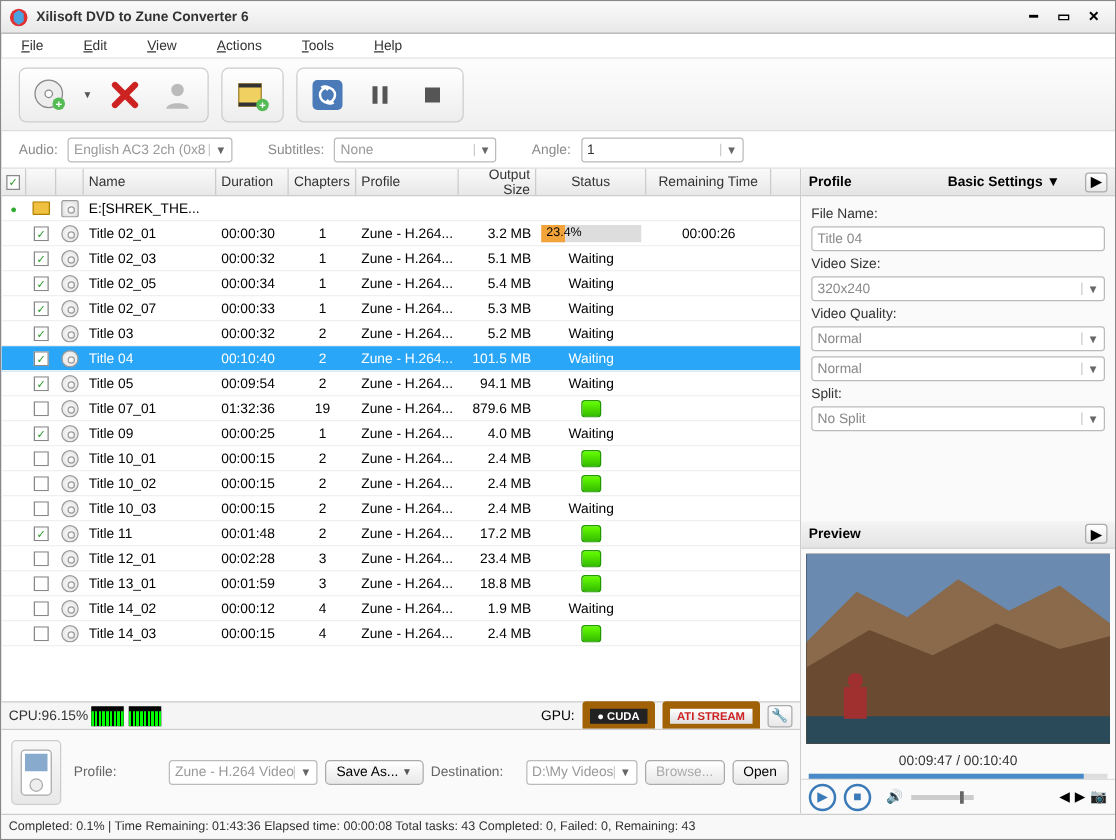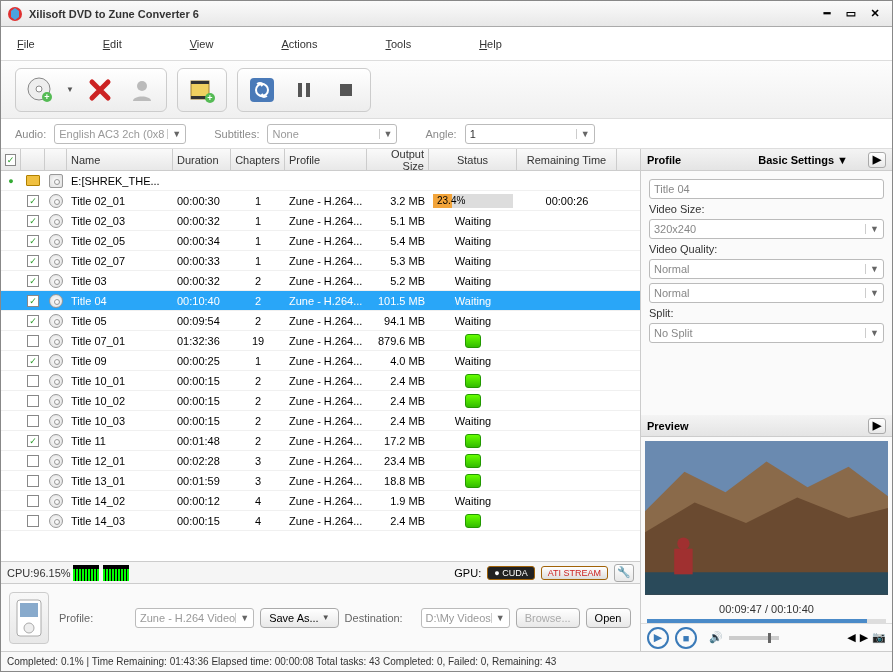--- a/index.html
+++ b/index.html
@@ -2,21 +2,21 @@
 <html><head>
 <meta charset="utf-8">
 <style>
 * { box-sizing: border-box; margin: 0; padding: 0; }
 body { font-family: Tahoma, Arial, sans-serif; font-size: 11px; background: #fff; width: 893px; height: 672px; overflow: hidden; display: flex; flex-direction: column; border: 1px solid #888; }
 .titlebar { height: 26px; background: linear-gradient(#fbfbfb,#e8e8e8); border-bottom: 1px solid #aaa; display: flex; align-items: center; padding: 0 6px; }
 .titlebar .logo { width: 16px; height: 16px; margin-right: 6px; }
 .titlebar .title { font-weight: bold; flex: 1; color: #333; }
 .titlebar .winbtns { display: flex; gap: 2px; }
 .titlebar .winbtn { width: 22px; height: 18px; display: flex; align-items: center; justify-content: center; font-weight: bold; cursor: pointer; }
-.menubar { height: 34px; display: flex; align-items: center; padding: 0 16px; gap: 68px; color: #333; border-bottom: 1px solid #ddd; }
+.menubar { height: 20px; display: flex; align-items: center; padding: 0 16px; gap: 32px; color: #333; border-bottom: 1px solid #ddd; }
 .menubar .mitem { cursor: pointer; }
 .menubar .mitem u { text-decoration: underline; }
 .toolbar { height: 58px; display: flex; align-items: center; padding: 6px 14px; gap: 10px; border-bottom: 1px solid #ddd; background: linear-gradient(#fdfdfd,#f0f0f0); }
 .btngrp { display: flex; border: 1px solid #ccc; border-radius: 6px; background: linear-gradient(#fff,#ededed); padding: 4px 8px; gap: 10px; align-items: center; height: 44px; }
 .tbtn { width: 32px; height: 32px; display: flex; align-items: center; justify-content: center; cursor: pointer; }
 .optrow { height: 30px; display: flex; align-items: center; padding: 0 14px; gap: 8px; border-bottom: 1px solid #ddd; }
 .optrow label { color: #8a8a8a; }
 .combo { display: flex; align-items: center; border: 1px solid #bbb; border-radius: 3px; height: 20px; background: #fff; color: #999; padding: 0 4px; font-size: 11px; }
 .combo .arrow { border-left: 1px solid #ccc; padding-left: 4px; margin-left: auto; color: #666; font-size: 9px; }
 .main { flex: 1; display: flex; overflow: hidden; }
@@ -34,21 +34,21 @@
 .disc::after{content:'';position:absolute;top:4px;left:4px;width:4px;height:4px;border:1px solid #999;border-radius:50%;}
 .badge-green{width:16px;height:14px;background:linear-gradient(#6f0,#3b0);border-radius:3px;border:1px solid #290;display:inline-block}
 .prog{width:80px;height:14px;background:#ddd;position:relative}
 .prog .fill{height:100%;background:#f2a43a;position:absolute;left:0;top:0}
 .prog .txt{position:absolute;left:4px;top:0;font-size:10px;line-height:14px}
 .sysbar{height:22px;display:flex;align-items:center;padding:0 6px;border-top:1px solid #ccc;background:#f5f5f5}
 .sysbar .cpu{color:#333}
 .sysbar .cpuimg{width:26px;height:16px;background:#000;margin:0 2px;position:relative;overflow:hidden}
 .sysbar .cpuimg::after{content:'';position:absolute;bottom:0;left:0;right:0;height:12px;background:repeating-linear-gradient(90deg,#0f0,#0f0 2px,#000 2px,#000 3px)}
 .sysbar .gpu{margin-left:auto;display:flex;align-items:center;gap:6px}
-.gpucard{border:1px solid #a16207;border-radius:3px;padding:1px 6px;font-size:9px;font-weight:normal;background:linear-gradient(#fff,#ddd)}
+.gpucard{border:6px solid #a16207;border-radius:3px;padding:1px 6px;font-size:9px;font-weight:bold;background:linear-gradient(#fff,#ddd)}
 .wrench{width:20px;height:18px;border:1px solid #aaa;border-radius:3px;display:flex;align-items:center;justify-content:center;cursor:pointer;background:linear-gradient(#fff,#e8e8e8)}
 .destarea{height:68px;border-top:1px solid #ccc;display:flex;align-items:center;padding:8px;gap:10px;background:#fafafa}
 .thumbsm{width:40px;height:52px;border:1px solid #ccc;border-radius:4px;background:linear-gradient(#f8f8f8,#e8e8e8);display:flex;align-items:center;justify-content:center}
 .destfields{flex:1;display:flex;flex-direction:row;gap:6px}
 .destrow{display:flex;align-items:center;gap:6px}
 .destrow label{width:70px;color:#666}
 .btn{border:1px solid #aaa;border-radius:4px;padding:2px 8px;background:linear-gradient(#fff,#e8e8e8);cursor:pointer;font-size:11px;display:flex;align-items:center;gap:3px;height:20px}
 .statusbar{height:20px;border-top:1px solid #ccc;display:flex;align-items:center;padding:0 6px;font-size:10px;color:#333;background:#f8f8f8}
 .panelhead{height:22px;background:linear-gradient(#f4f4f4,#e4e4e4);border-bottom:1px solid #ccc;display:flex;align-items:center;padding:0 6px;font-weight:bold}
 .panelhead .exp{margin-left:auto;display:flex;align-items:center;gap:20px}
@@ -536,20 +536,21 @@
 
   <div class="right">
     <div class="panelhead">
       <span>Profile</span>
       <div class="exp">
         <span><span>Basic Settings</span> ▼</span>
         <div class="wrench" style="width:18px;height:16px">▶</div>
       </div>
     </div>
     <div class="formarea">
+      <label>File Name:</label>
       <div class="combo" style="color:#888">
           <span>Title 04</span>
         </div>
       <label>Video Size:</label>
       <div class="combo">
           <span>320x240</span>
           <span class="arrow">▼</span>
         </div>
       <label>Video Quality:</label>
       <div class="combo">

